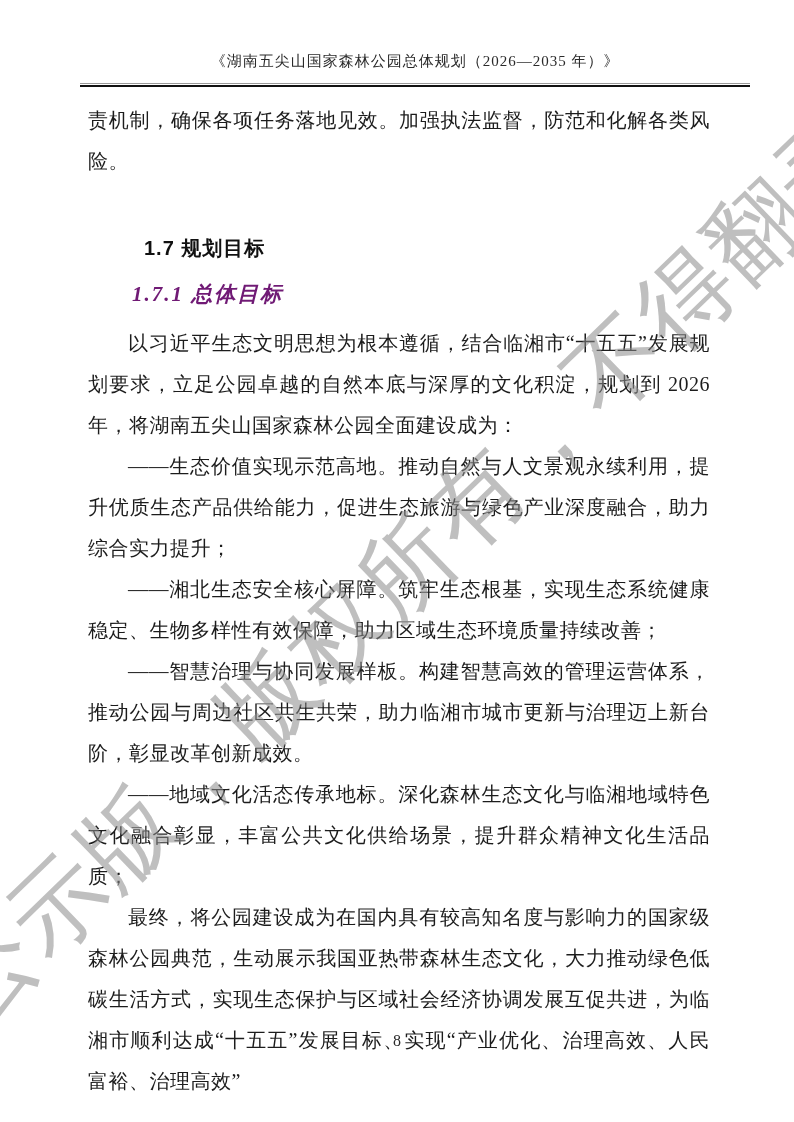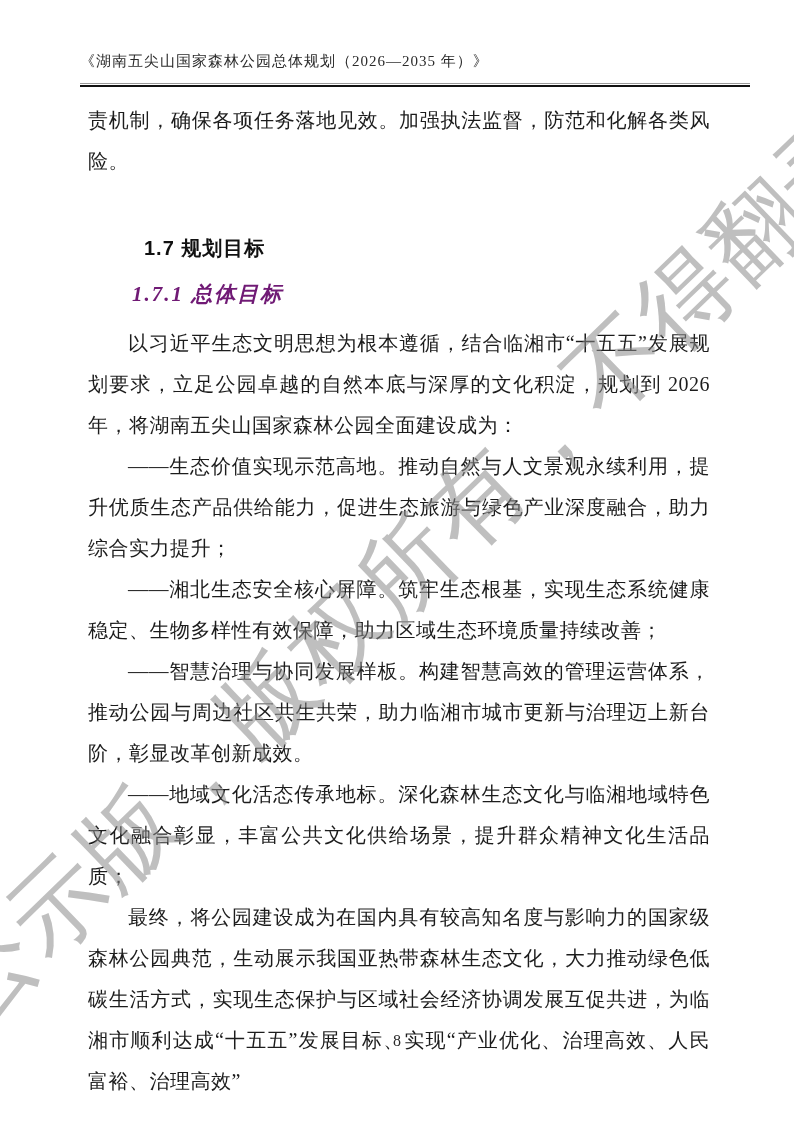--- a/index.html
+++ b/index.html
@@ -12,20 +12,21 @@
     background: #ffffff;
     overflow: hidden;
     font-family: "Liberation Serif", "DejaVu Serif", serif;
     color: #1c1c1c;
   }
   .doc-header {
     position: absolute;
     top: 52px;
     left: 80px;
     right: 44px;
+    text-align: center;
     font-size: 15px;
     letter-spacing: 1px;
     color: #2a2a2a;
   }
   .header-rule {
     position: absolute;
     top: 83px;
     left: 80px;
     right: 44px;
   }

